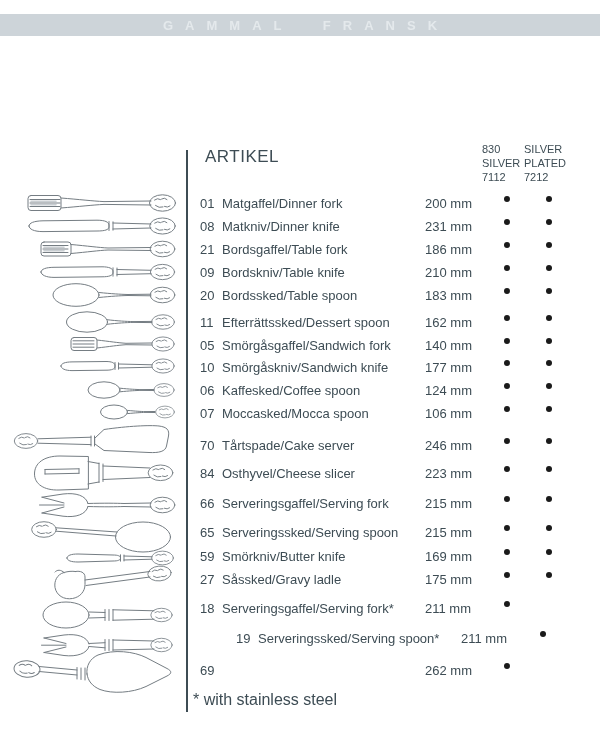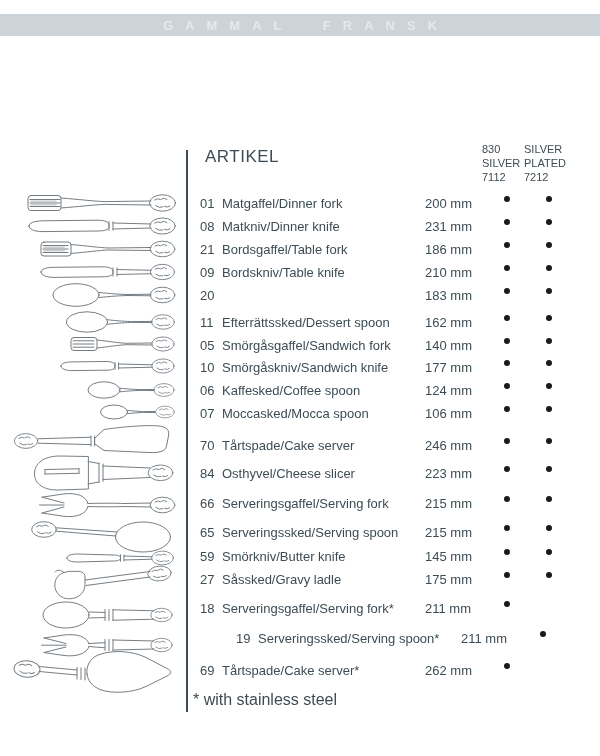--- a/index.html
+++ b/index.html
@@ -215,20 +215,21 @@
   </div>
       <div class="row" style="top: 265px;">
     <span class="no">09</span>
     <span class="nm">Bordskniv/Table knife</span>
     <span class="len">210 mm</span>
     <span class="dot d1" style="visibility: visible;"></span>
     <span class="dot d2" style="visibility: visible;"></span>
   </div>
       <div class="row" style="top: 288px;">
     <span class="no">20</span>
+    <span class="nm">Bordssked/Table spoon</span>
     <span class="len">183 mm</span>
     <span class="dot d1" style="visibility: visible;"></span>
     <span class="dot d2" style="visibility: visible;"></span>
   </div>
       <div class="row" style="top: 315px;">
     <span class="no">11</span>
     <span class="nm">Efterrättssked/Dessert spoon</span>
     <span class="len">162 mm</span>
     <span class="dot d1" style="visibility: visible;"></span>
     <span class="dot d2" style="visibility: visible;"></span>
@@ -285,21 +286,21 @@
       <div class="row" style="top: 525px;">
     <span class="no">65</span>
     <span class="nm">Serveringssked/Serving spoon</span>
     <span class="len">215 mm</span>
     <span class="dot d1" style="visibility: visible;"></span>
     <span class="dot d2" style="visibility: visible;"></span>
   </div>
       <div class="row" style="top: 549px;">
     <span class="no">59</span>
     <span class="nm">Smörkniv/Butter knife</span>
-    <span class="len">145 mm</span>
+    <span class="len">169 mm</span>
     <span class="dot d1" style="visibility: visible;"></span>
     <span class="dot d2" style="visibility: visible;"></span>
   </div>
       <div class="row" style="top: 572px;">
     <span class="no">27</span>
     <span class="nm">Såssked/Gravy ladle</span>
     <span class="len">175 mm</span>
     <span class="dot d1" style="visibility: visible;"></span>
     <span class="dot d2" style="visibility: visible;"></span>
   </div>
@@ -312,21 +313,20 @@
   </div>
       <div class="row" style="top: 631px; margin-left: 36px;">
     <span class="no">19</span>
     <span class="nm">Serveringssked/Serving spoon*</span>
     <span class="len">211 mm</span>
     <span class="dot d1" style="visibility: visible;"></span>
 
   </div>
       <div class="row" style="top: 663px;">
     <span class="no">69</span>
-    <span class="nm">Tårtspade/Cake server*</span>
     <span class="len">262 mm</span>
     <span class="dot d1" style="visibility: visible;"></span>
 
   </div>
     </div>
 
   <div class="footnote">* with stainless steel</div>
 
 </div>
 

